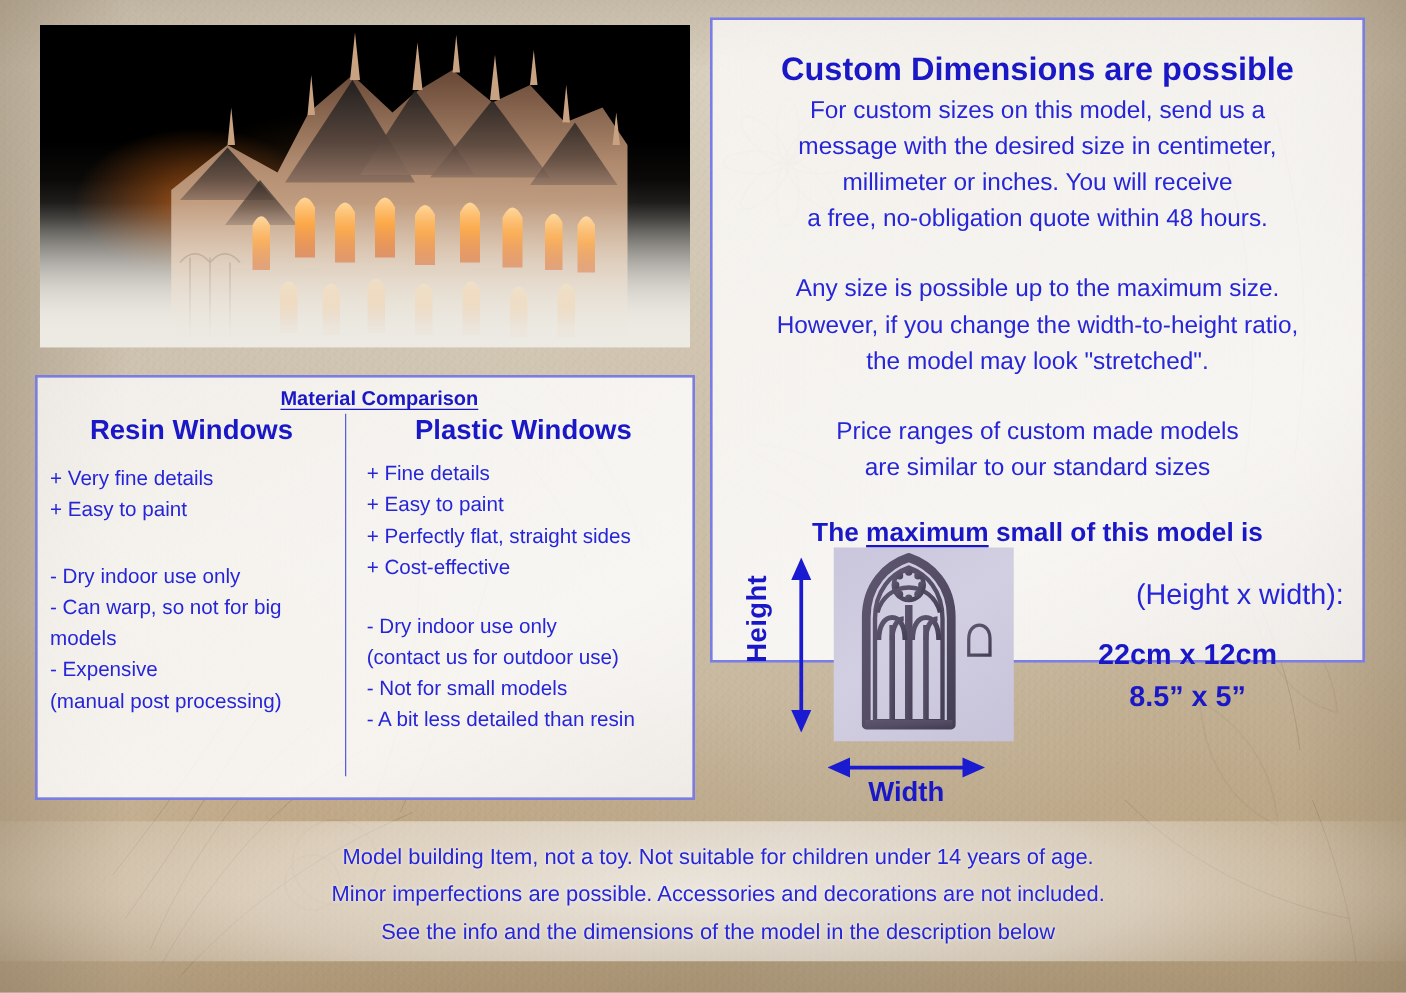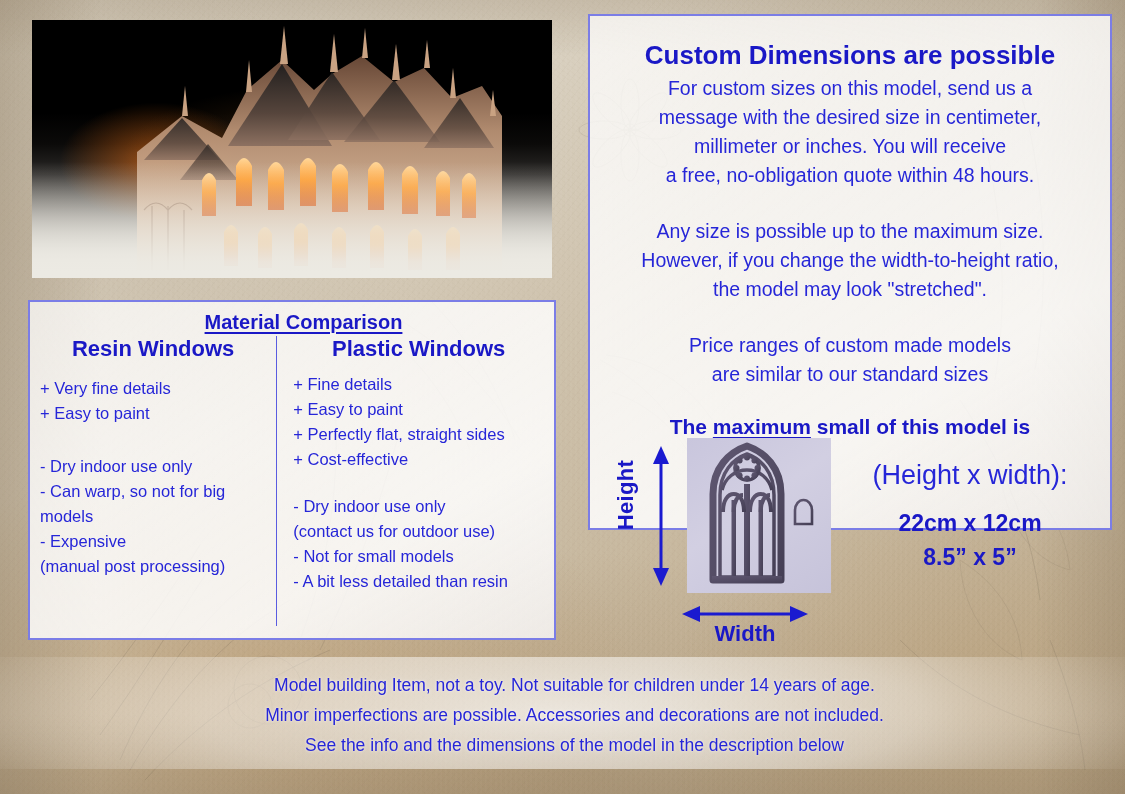--- a/index.html
+++ b/index.html
@@ -108,21 +108,21 @@
   #material-panel {
     left: 28px;
     top: 300px;
     width: 528px;
     height: 340px;
   }
   #material-title {
     text-align: center;
     color: #1a18c6;
     font-weight: bold;
-    font-size: 20px;
+    font-size: 16px;
     text-decoration: underline;
     text-underline-offset: 3px;
     margin-top: 9px;
     padding-left: 23px;
   }
   #material-cols {
     display: flex;
     margin-top: 2px;
     height: 290px;
   }
@@ -144,21 +144,21 @@
   .mat-list li {
     color: #2626d8;
     font-size: 16.5px;
     line-height: 25px;
   }
   .mat-gap { height: 28px; }
   .mat-gap.small { height: 22px; }
 
   
   #custom-panel {
-    left: 588px;
+    left: 568px;
     top: 14px;
     width: 524px;
     height: 516px;
   }
   #custom-title {
     text-align: center;
     color: #1a18c6;
     font-weight: bold;
     font-size: 26px;
     margin-top: 24px;
@@ -230,22 +230,23 @@
   }
   #size-values {
     position: absolute;
     left: 255px;
     top: 40px;
     width: 250px;
     text-align: center;
   }
   #size-values .hx {
     color: #2626d8;
-    font-size: 27px;
+    font-size: 23px;
     line-height: 30px;
+    text-align: right;
   }
   #size-values .v1, #size-values .v2 {
     color: #1a18c6;
     font-weight: bold;
     font-size: 23px;
     line-height: 34px;
   }
   #size-values .v1 { margin-top: 16px; }
 
   

